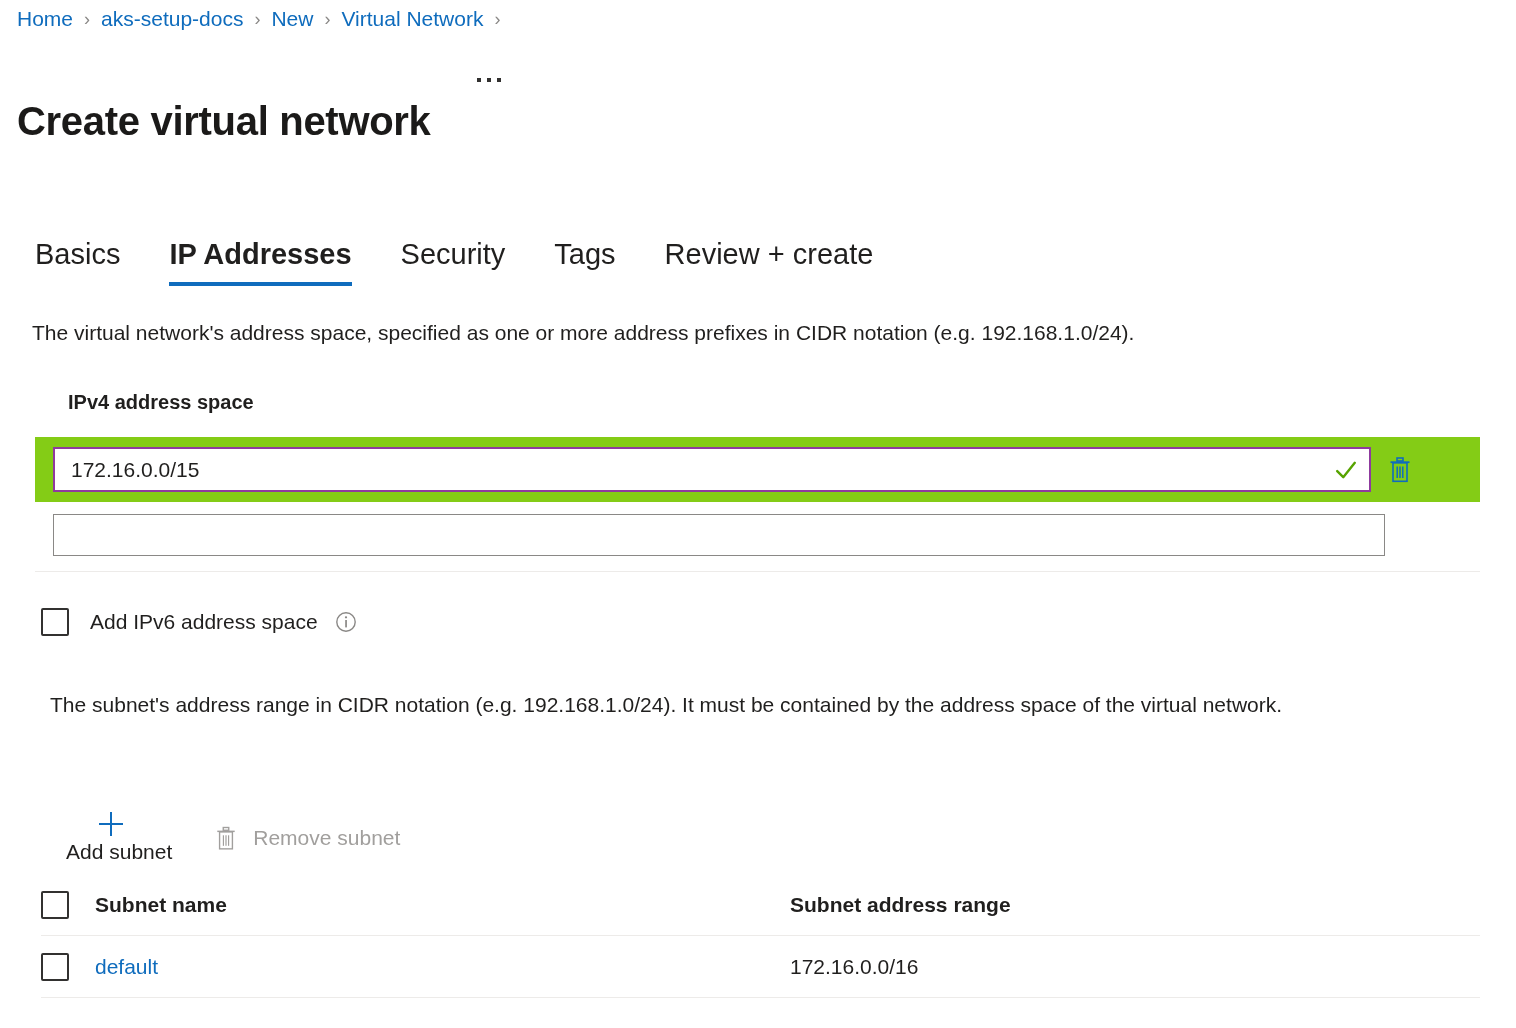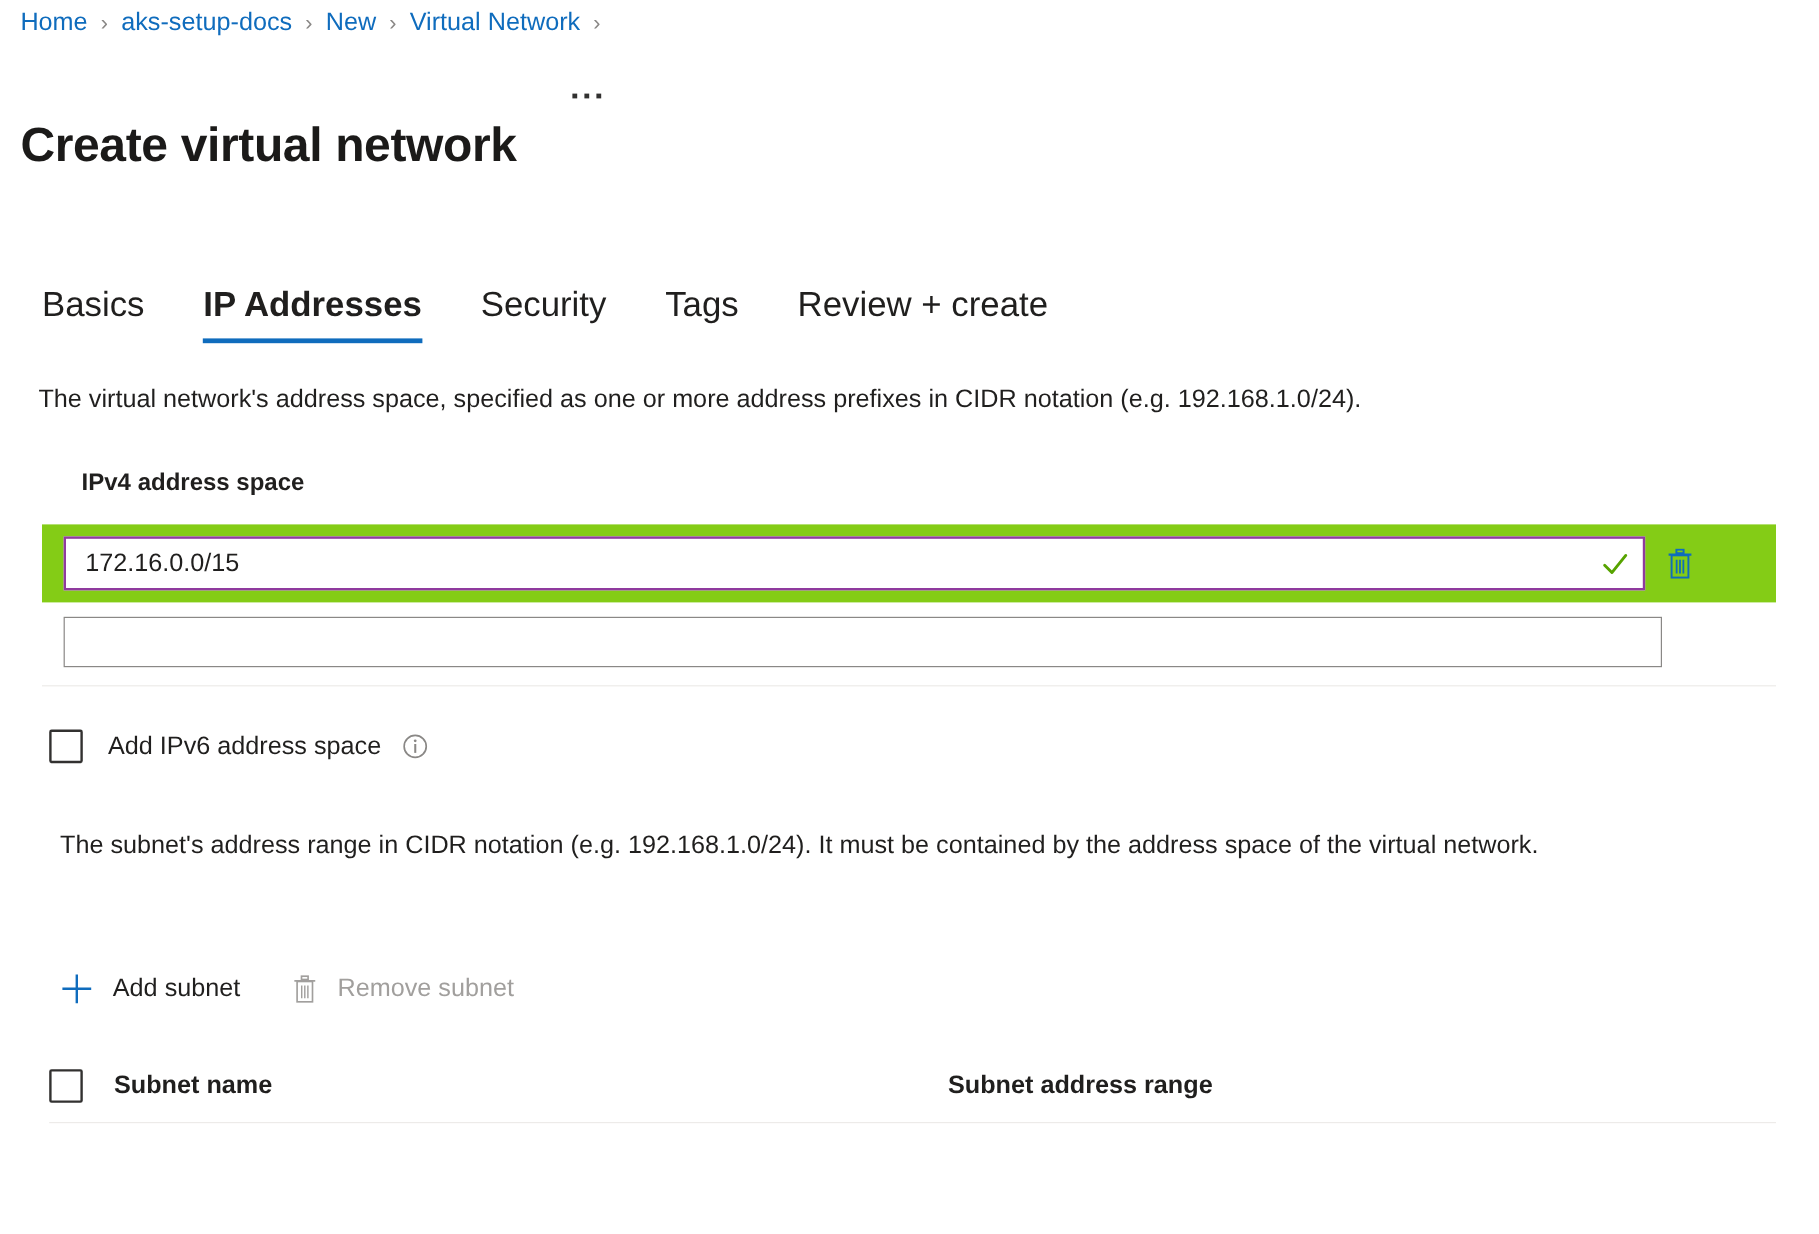--- a/index.html
+++ b/index.html
@@ -259,21 +259,21 @@
     align-items: center;
     font-size: 21px;
     line-height: 28px;
     cursor: pointer;
     user-select: none;
   }
   .cmd.disabled {
     color: #a19f9d;
     cursor: default;
   }
-  .cmd-add { color: #201f1e; }
+  .cmd-add { color: #201f1e; flex-direction: column; }
   .cmd-label { margin-left: 16px; white-space: nowrap; }
   .cmd-remove { margin-left: 43px; }
 
   
   .subnet-table {
     position: absolute;
     left: 41px;
     top: 874px;
     width: 1439px;
   }
@@ -410,13 +410,22 @@
 </div>
 
 <div class="subnet-table">
   <div class="st-row header">
     <div class="st-cb">
       <div class="cbx"></div>
     </div>
     <div class="st-name">Subnet name</div>
     <div class="st-range">Subnet address range</div>
   </div>
+  <div class="st-row data">
+    <div class="st-cb">
+      <div class="cbx"></div>
+    </div>
+    <div class="st-name">
+      <a class="link-cell" href="#">default</a>
+    </div>
+    <div class="st-range">172.16.0.0/16</div>
+  </div>
 </div>
 
 </body></html>

